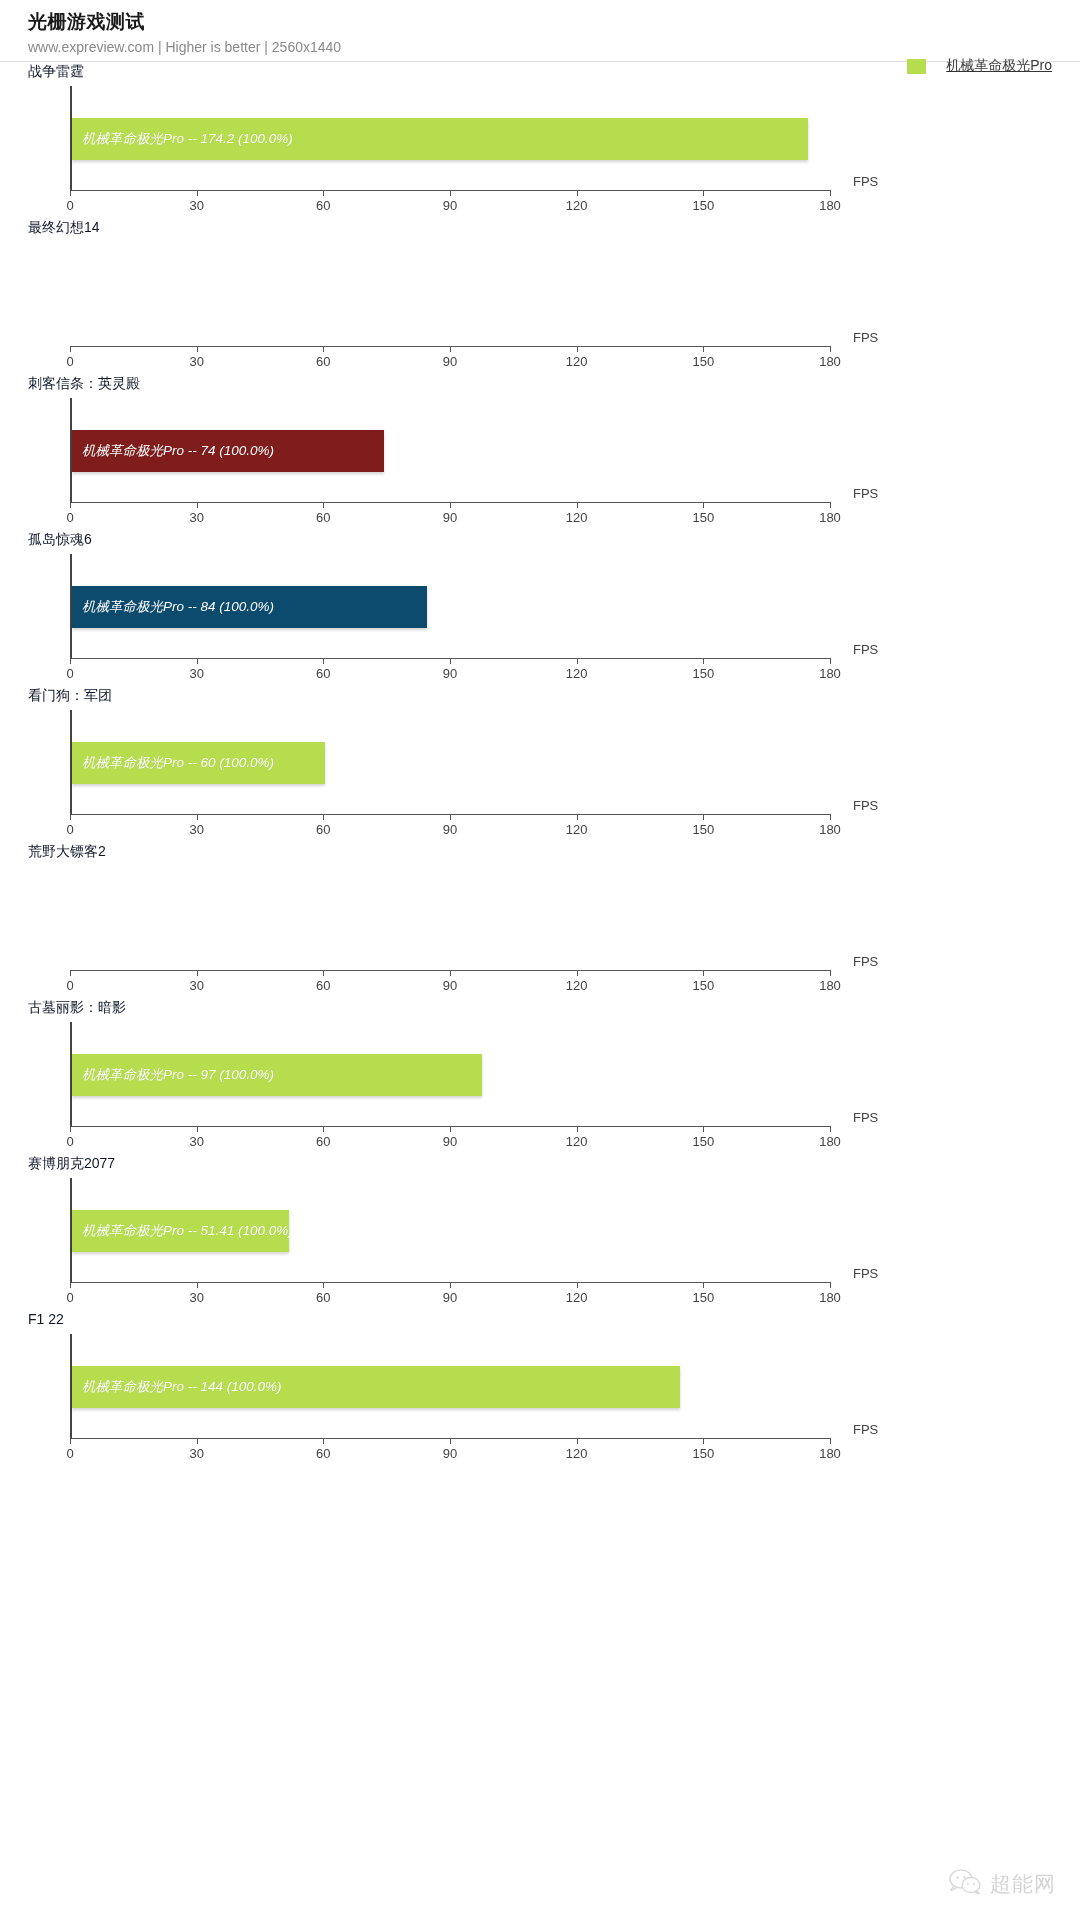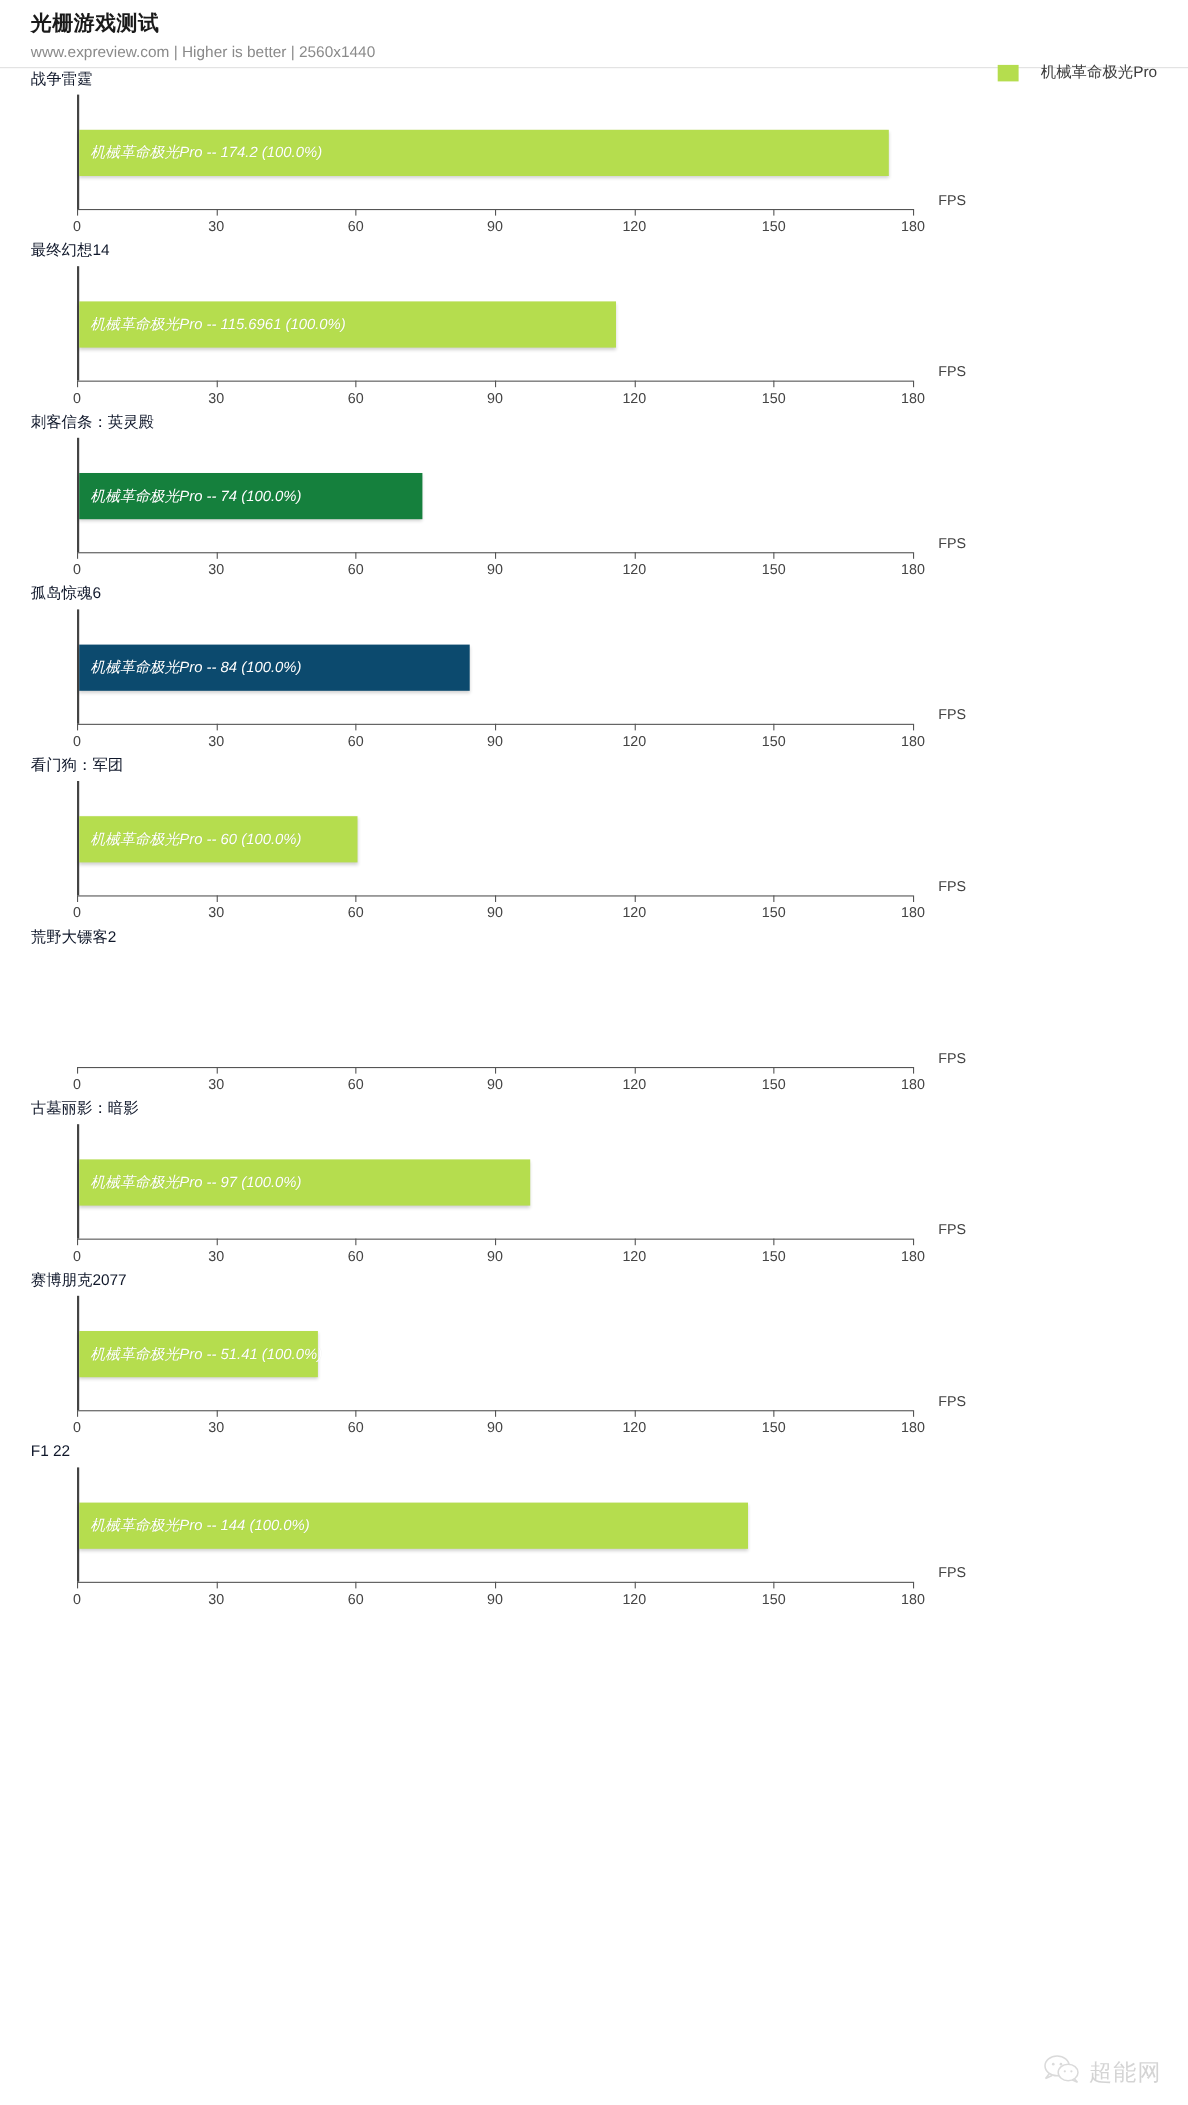--- a/index.html
+++ b/index.html
@@ -21,21 +21,21 @@
   .subtitle{
     font-size:14px;color:#8a8a8a;line-height:20px;margin-top:1px;
   }
   .header-rule{
     margin-top:4px;width:1080px;height:1px;background:#e0e0e0;
   }
 
   
   .legend{
     position:absolute;top:57px;right:28px;
-    display:flex;align-items:center;gap:20px;
+    display:flex;align-items:center;gap:20px;text-decoration:underline;
   }
   .legend-swatch{
     width:19px;height:15px;background:#b5dd4e;display:inline-block;
   }
   .legend-label{font-size:14px;color:#3c3c3c;}
 
   
   .charts{padding:0;margin:0;}
   .chart{
     position:relative;
@@ -126,26 +126,20 @@
         <div class="tick" style="left: 576.667px;"></div>
         <div class="tick-label" style="left: 576.667px;">120</div>
         <div class="tick" style="left: 703.333px;"></div>
         <div class="tick-label" style="left: 703.333px;">150</div>
         <div class="tick" style="left: 830px;"></div>
         <div class="tick-label" style="left: 830px;">180</div>
         <div class="unit" style="left: 836px;">FPS</div>
       </div>
       <div class="chart">
         <div class="chart-title">最终幻想14</div>
-        <div class="plot">
-          <div class="yaxis"></div>
-          <div class="bar" style="left: 2px; width: 64.2756%; background: rgb(181, 221, 78);">
-            <span class="bar-label">机械革命极光Pro  --  115.6961  (100.0%)</span>
-          </div>
-        </div>
         <div class="xaxis" style="width: 760px;"></div>
         <div class="tick" style="left: 70px;"></div>
         <div class="tick-label" style="left: 70px;">0</div>
         <div class="tick" style="left: 196.667px;"></div>
         <div class="tick-label" style="left: 196.667px;">30</div>
         <div class="tick" style="left: 323.333px;"></div>
         <div class="tick-label" style="left: 323.333px;">60</div>
         <div class="tick" style="left: 450px;"></div>
         <div class="tick-label" style="left: 450px;">90</div>
         <div class="tick" style="left: 576.667px;"></div>
@@ -153,21 +147,21 @@
         <div class="tick" style="left: 703.333px;"></div>
         <div class="tick-label" style="left: 703.333px;">150</div>
         <div class="tick" style="left: 830px;"></div>
         <div class="tick-label" style="left: 830px;">180</div>
         <div class="unit" style="left: 836px;">FPS</div>
       </div>
       <div class="chart">
         <div class="chart-title">刺客信条：英灵殿</div>
         <div class="plot">
           <div class="yaxis"></div>
-          <div class="bar" style="left: 2px; width: 41.1111%; background: #15803d;">
+          <div class="bar" style="left: 2px; width: 41.1111%; background: #7f1d1d;">
             <span class="bar-label">机械革命极光Pro  --  74  (100.0%)</span>
           </div>
         </div>
         <div class="xaxis" style="width: 760px;"></div>
         <div class="tick" style="left: 70px;"></div>
         <div class="tick-label" style="left: 70px;">0</div>
         <div class="tick" style="left: 196.667px;"></div>
         <div class="tick-label" style="left: 196.667px;">30</div>
         <div class="tick" style="left: 323.333px;"></div>
         <div class="tick-label" style="left: 323.333px;">60</div>

